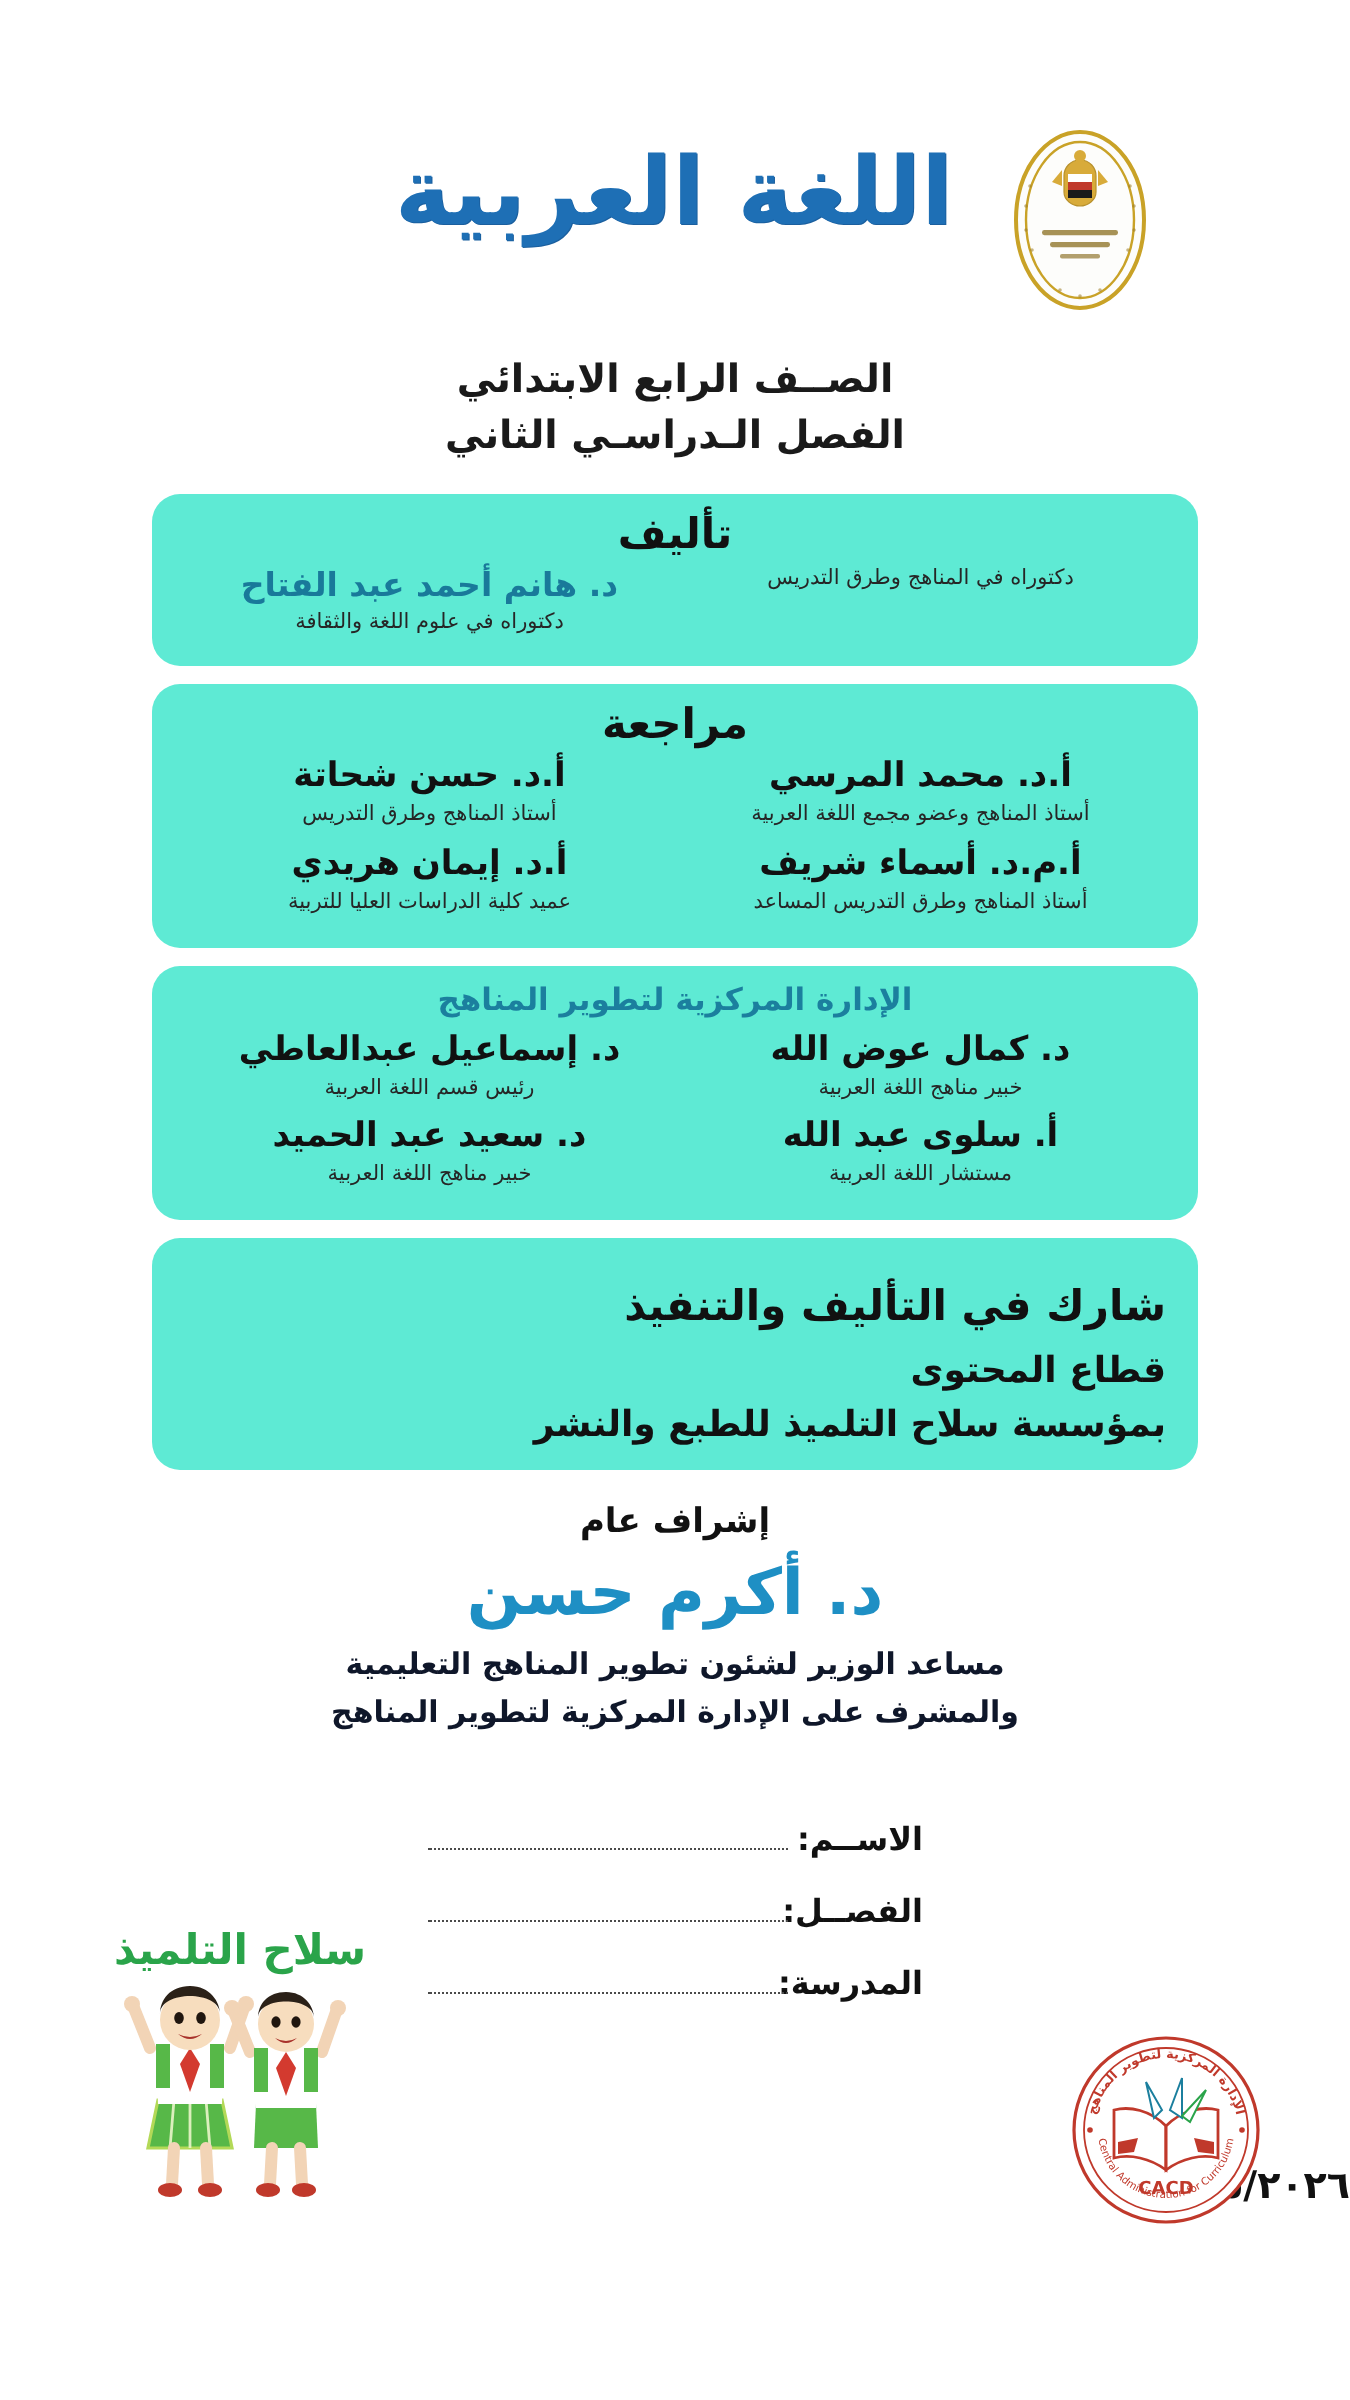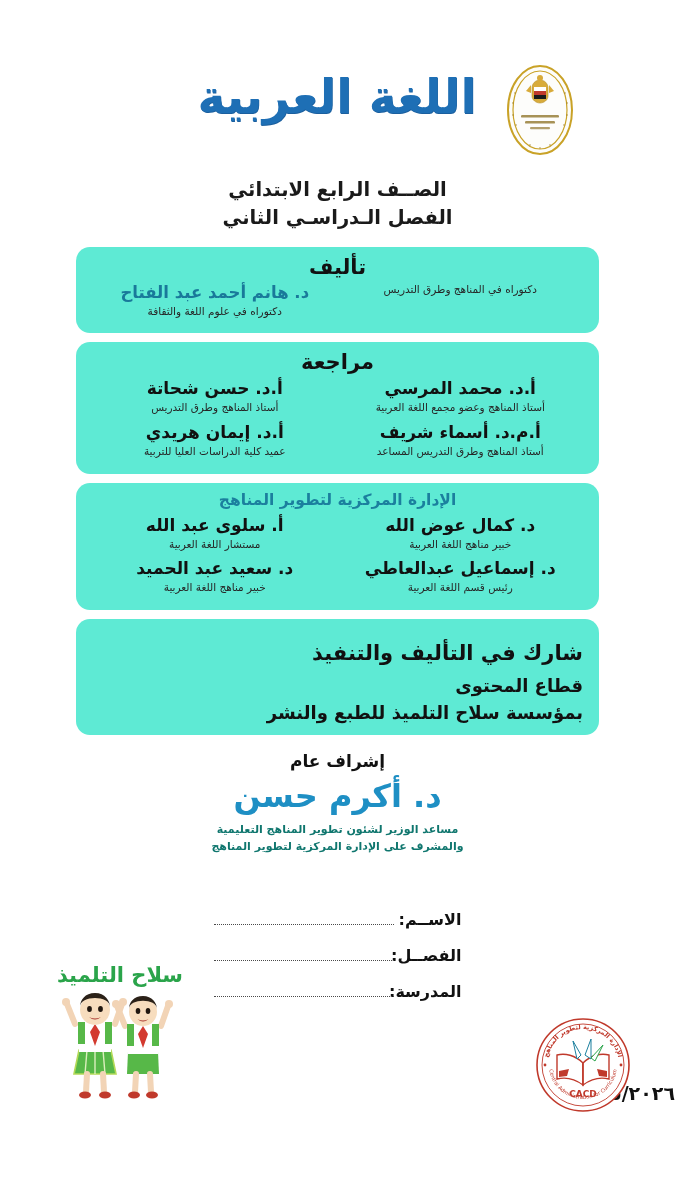--- a/index.html
+++ b/index.html
@@ -126,21 +126,21 @@
     margin-top: 16px;
   }
   .sup-label {
     font-size: 17px; font-weight: 600; color: #111;
   }
   .sup-name {
     font-size: 32px; font-weight: 900; color: #1e8fc4;
     margin-top: 6px; letter-spacing: 0.5px;
   }
   .sup-role {
-    font-size: 11px; font-weight: 700; color: #0f766e;
+    font-size: 15px; font-weight: 700; color: #0f172a;
     margin-top: 6px; line-height: 1.55;
   }
 
   
   .form-area {
     position: absolute;
     left: 0; right: 0;
     top: 910px;
     height: 110px;
   }
@@ -287,26 +287,26 @@
   </div>
 
   <div class="panel">
     <div class="panel-heading teal">الإدارة المركزية لتطوير المناهج</div>
     <div class="people-grid">
       <div class="person">
         <div class="person-name">د. كمال عوض الله</div>
         <div class="person-title">خبير مناهج اللغة العربية</div>
       </div>
       <div class="person">
+        <div class="person-name">د. إسماعيل عبدالعاطي</div>
+        <div class="person-title">رئيس قسم اللغة العربية</div>
+      </div>
+      <div class="person">
         <div class="person-name">أ. سلوى عبد الله</div>
         <div class="person-title">مستشار اللغة العربية</div>
-      </div>
-      <div class="person">
-        <div class="person-name">د. إسماعيل عبدالعاطي</div>
-        <div class="person-title">رئيس قسم اللغة العربية</div>
       </div>
       <div class="person">
         <div class="person-name">د. سعيد عبد الحميد</div>
         <div class="person-title">خبير مناهج اللغة العربية</div>
       </div>
     </div>
   </div>
 
   <div class="panel participation">
     <div class="line-1">شارك في التأليف والتنفيذ</div>

